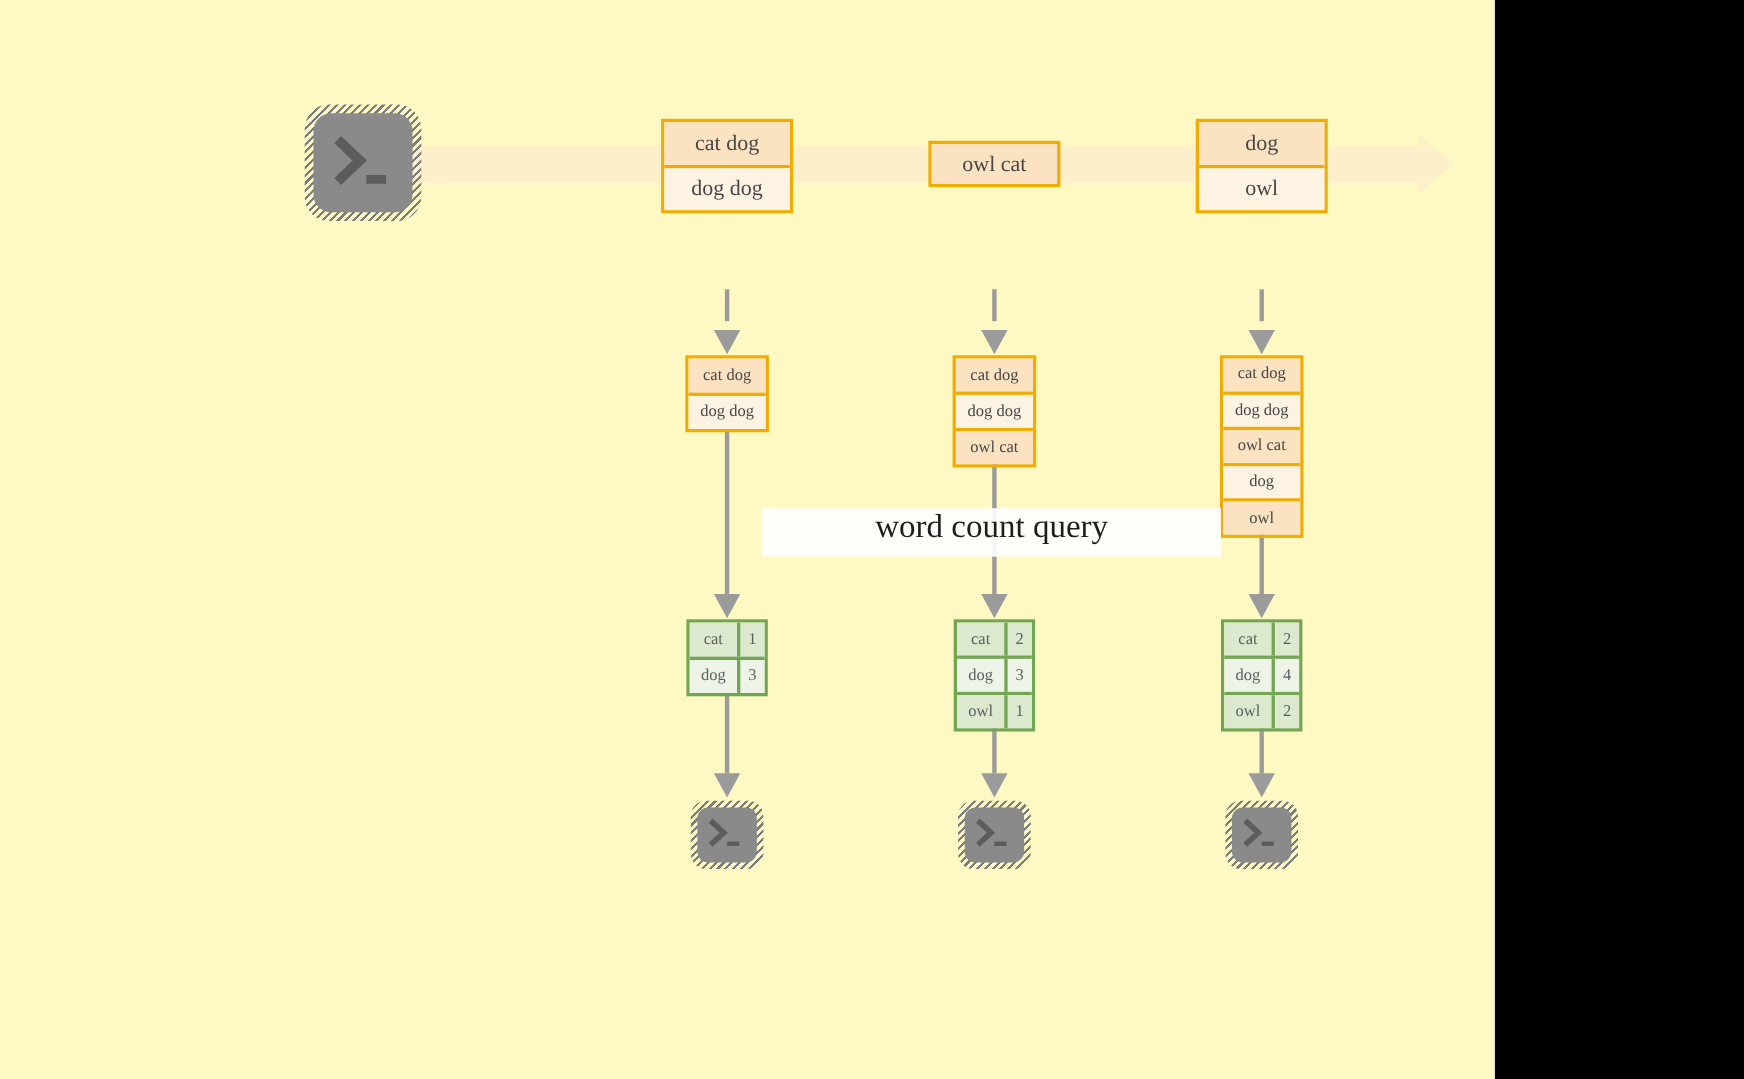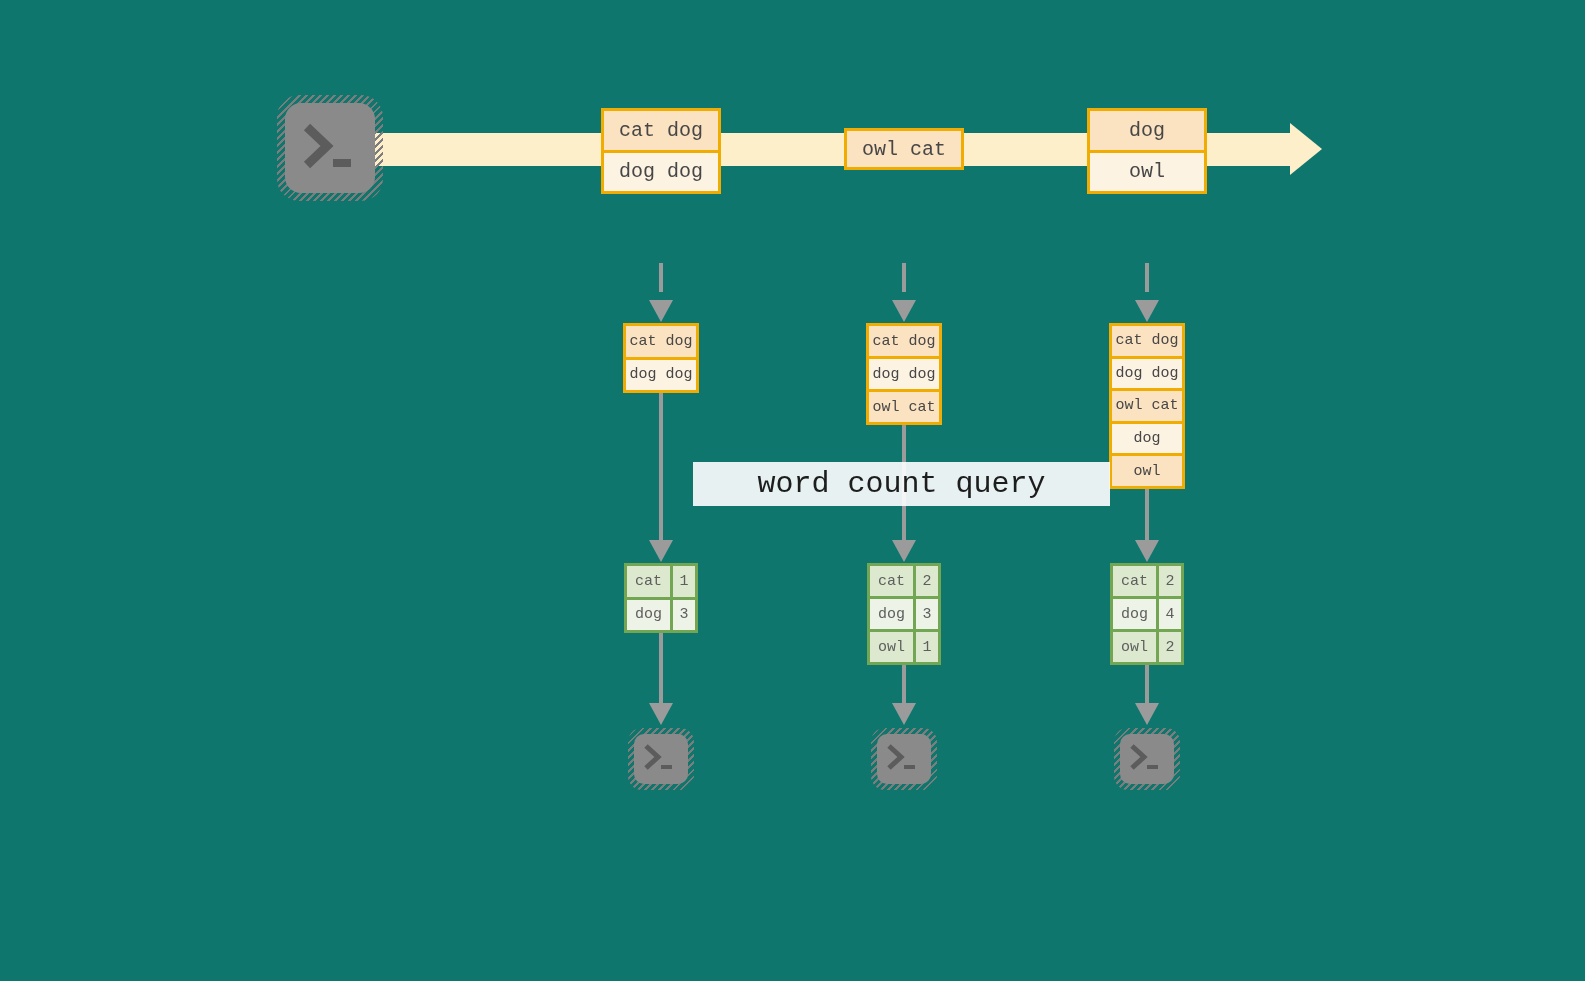--- a/index.html
+++ b/index.html
@@ -1,19 +1,19 @@
 <!DOCTYPE html>
 <html><head>
 <meta charset="utf-8">
 <style>
   html,body{margin:0;padding:0;background:#000;}
   *{box-sizing:border-box;}
   #canvas{
-    position:relative;width:1585px;height:981px;background:#0f766e;overflow:hidden;
-    font-family:Liberation Mono, monospace;
+    position:relative;width:1359px;height:981px;background:#fef9c3;overflow:hidden;
+    font-family:Liberation Serif, serif;
   }
   #arrow-layer{position:absolute;left:0;top:0;width:1585px;height:981px;}
   
   .term-outer{
     position:absolute;
     background:repeating-linear-gradient(135deg,#7d7d7d 0 2px,rgba(0,0,0,0) 2px 5px);
   }
   .term-inner{position:absolute;background:#8a8a8a;}
   .term-inner svg{position:absolute;left:0;top:0;}
   
@@ -30,21 +30,21 @@
   .wc-row{flex:1;display:flex;border-bottom:3px solid #73a653;}
   .wc-row:last-child{border-bottom:none;}
   .wc-word{
     width:46px;display:flex;align-items:center;justify-content:center;
     border-right:3px solid #73a653;color:#5e5e5e;font-size:15px;
   }
   .wc-count{flex:1;display:flex;align-items:center;justify-content:center;color:#5e5e5e;font-size:15px;}
   
   #query-label{
     position:absolute;left:693px;top:462px;width:417px;height:44px;
-    background:rgba(255,255,255,0.9);display:flex;align-items:center;justify-content:center;
+    background:rgba(255,255,255,0.9);display:flex;align-items:flex-start;justify-content:center;
   }
   #query-label span{color:#1d1d1d;font-size:30px;letter-spacing:0px;}
 </style>
 </head>
 <body>
 
 <div id="canvas">
   <svg id="arrow-layer" viewBox="0 0 1585 981" xmlns="http://www.w3.org/2000/svg">
       <rect x="372" y="133" width="918" height="33" fill="#fcefc9"></rect>
       <polygon points="1290,123 1290,175 1322,149" fill="#fcefc9"></polygon>

